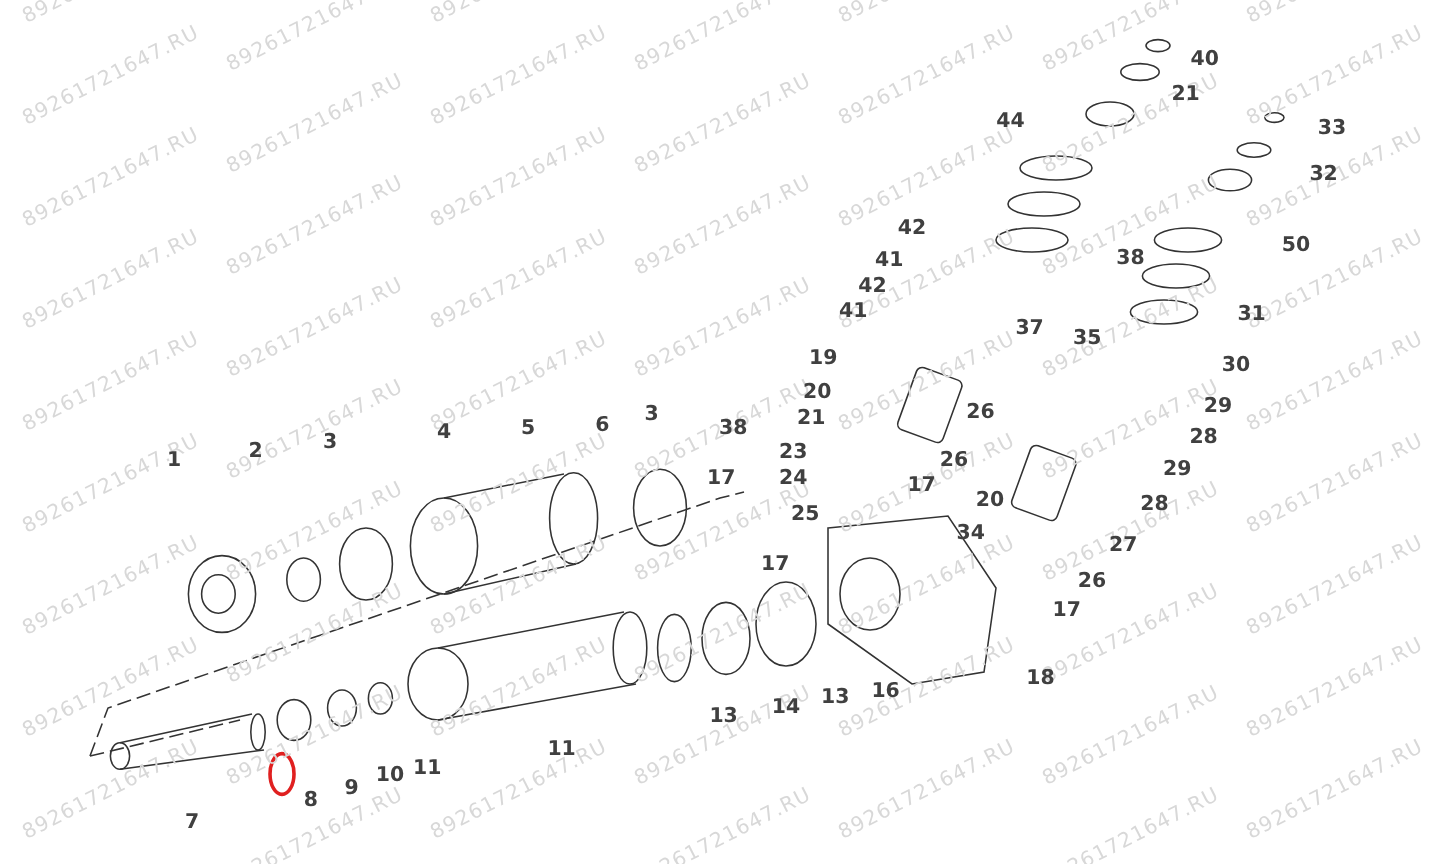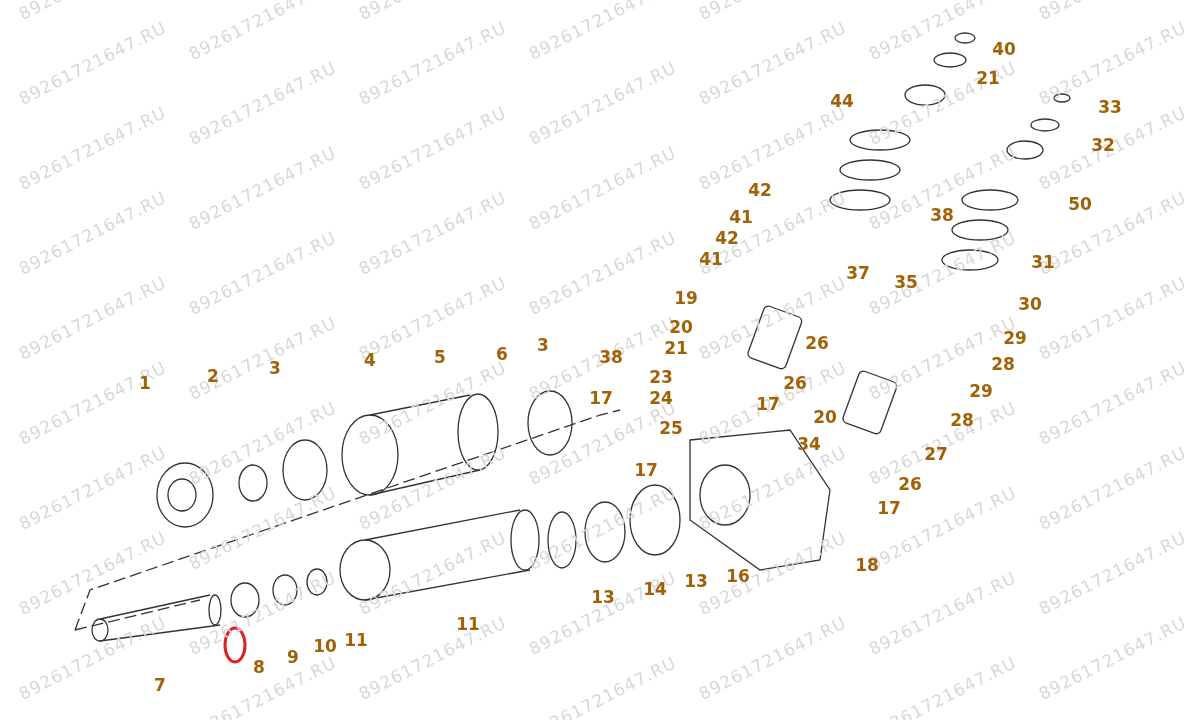--- a/index.html
+++ b/index.html
@@ -1,19 +1,19 @@
 <!DOCTYPE html>
 <html><head>
 <meta charset="utf-8">
 <style>
 html,body{margin:0;padding:0;background:#fff;}
 body{width:1200px;height:720px;position:relative;overflow:hidden;font-family:"DejaVu Sans",sans-serif;}
 #canvas{position:absolute;left:0;top:0;width:1200px;height:720px;}
 .wm{position:absolute;color:#d8d8d8;font-size:17px;letter-spacing:1px;transform:rotate(-27deg);transform-origin:left center;white-space:nowrap;font-family:"DejaVu Sans",sans-serif;}
-.lbl{position:absolute;font-family:"DejaVu Sans",sans-serif;font-weight:bold;font-size:17px;color:#a16207;transform:translate(-50%,-50%);}
+.lbl{position:absolute;font-family:"DejaVu Sans",sans-serif;font-weight:bold;font-size:17px;color:#404040;transform:translate(-50%,-50%);}
 </style>
 </head>
 <body>
 
 <svg id="canvas" viewBox="0 0 1200 720" xmlns="http://www.w3.org/2000/svg" fill="none" stroke="#333" stroke-width="1.3">
 
   <polyline points="75,630 90,590 600,415 620,410" stroke-dasharray="12,5"></polyline>
   <polyline points="75,630 200,600" stroke-dasharray="12,5"></polyline>
 
   <g>

